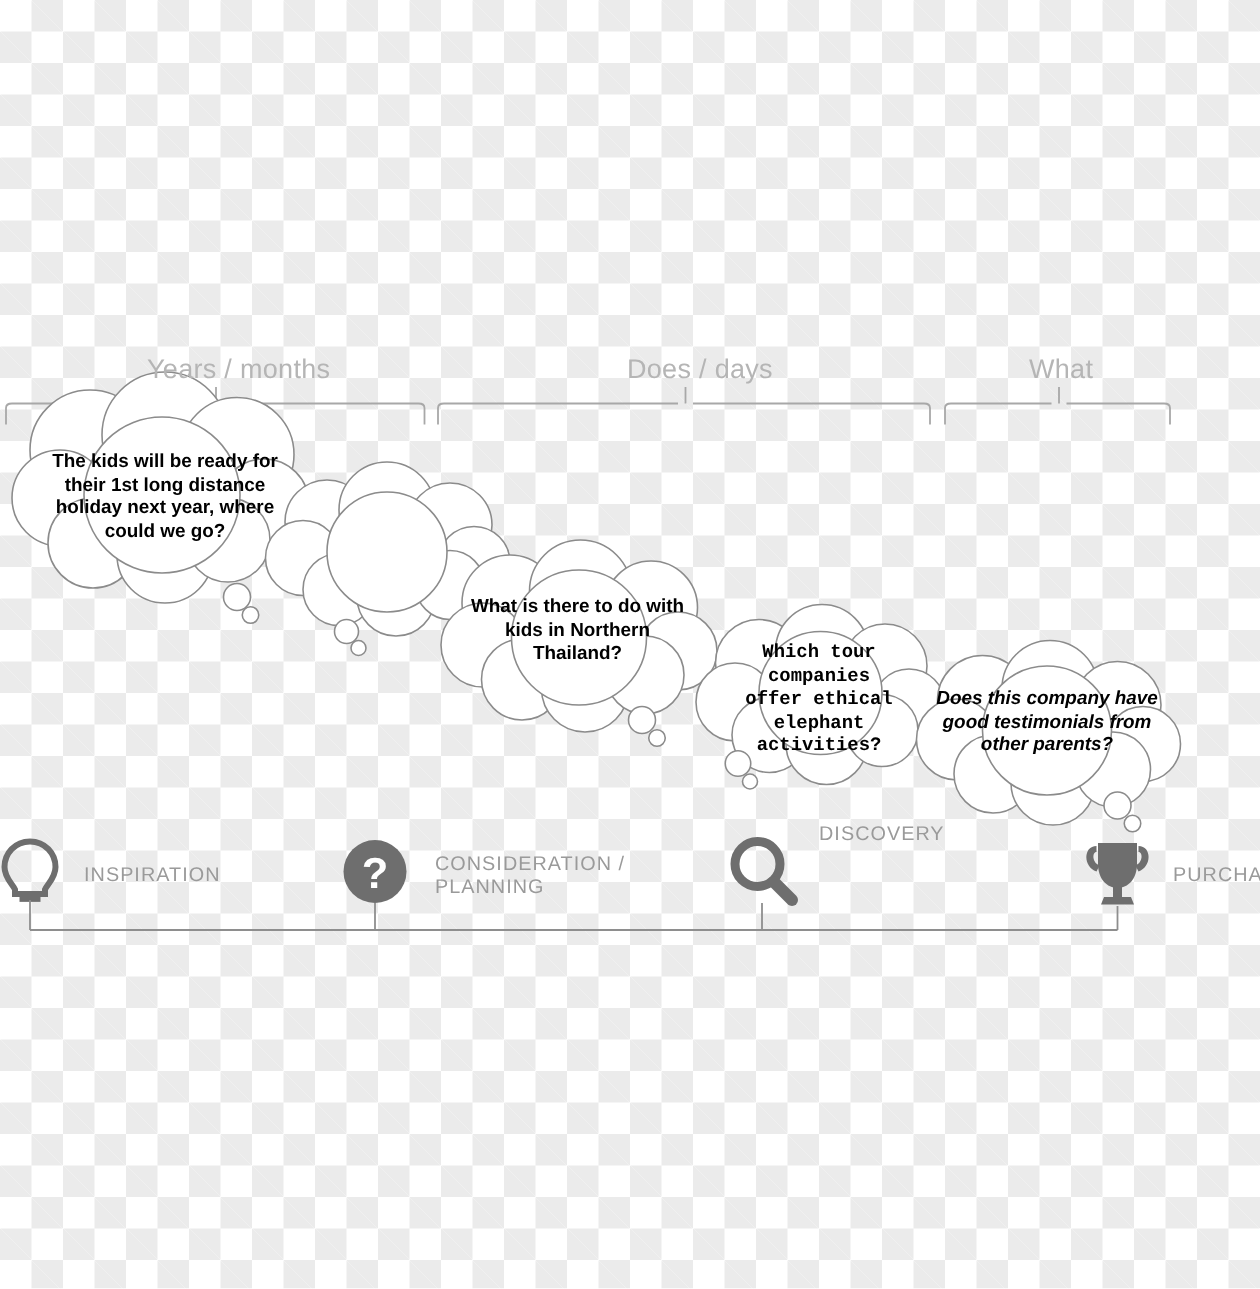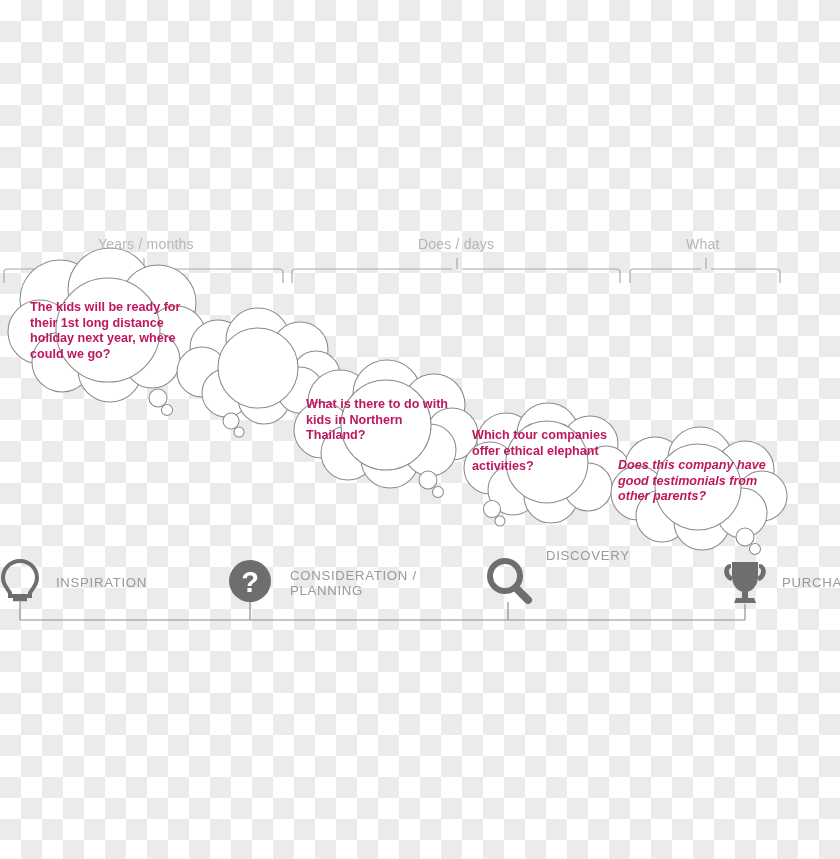--- a/index.html
+++ b/index.html
@@ -31,32 +31,32 @@
     background-position: 0 0, 21px 21px;
   }
   #diagram {
     position: absolute;
     left: 0; top: 0;
     width: 840px; height: 859px;
   }
   .tl-label {
     position: absolute;
     color: #b5b5b5;
-    font-size: 14px;
+    font-size: 18px;
     letter-spacing: 0.2px;
     white-space: nowrap;
     font-family: "Liberation Sans", sans-serif;
   }
   .bubble-text {
     position: absolute;
-    color: #be185d;
+    color: #000000;
     font-weight: bold;
     font-size: 12.6px;
     line-height: 15.6px;
-    text-align: left;
+    text-align: center;
     font-family: "Liberation Sans", sans-serif;
     white-space: pre-line;
   }
   .stage-label {
     position: absolute;
     color: #9a9a9a;
     font-size: 13.2px;
     line-height: 15px;
     letter-spacing: 0.7px;
     font-family: "Liberation Sans", sans-serif;
@@ -203,21 +203,21 @@
   <div class="tl-label" style="left:418px; top:236px;">Does / days</div>
   <div class="tl-label" style="left:686px; top:236px;">What</div>
 
   <div class="bubble-text" style="left:30px; top:300px; width:160px;">The kids will be ready for
 their 1st long distance
 holiday next year, where
 could we go?</div>
   <div class="bubble-text" style="left:306px; top:397px; width:158px;">What  is there to do with
 kids in Northern
 Thailand?</div>
-  <div class="bubble-text" style="left:472px; top:428px; width:148px;">Which tour companies
+  <div class="bubble-text" style="left:472px; top:428px; width:148px;font-family:Liberation Mono, monospace;">Which tour companies
 offer ethical elephant
 activities?</div>
   <div class="bubble-text" style="left:618px; top:458px; width:160px;font-style:italic;">Does this company have
 good testimonials from
 other parents?</div>
 
   <div class="stage-label" style="left:42px; top:575px;">INSPIRATION</div>
   <div class="stage-label" style="left:276px; top:568px;">CONSIDERATION /
 PLANNING</div>
   <div class="stage-label" style="left:532px; top:548px;">DISCOVERY</div>

